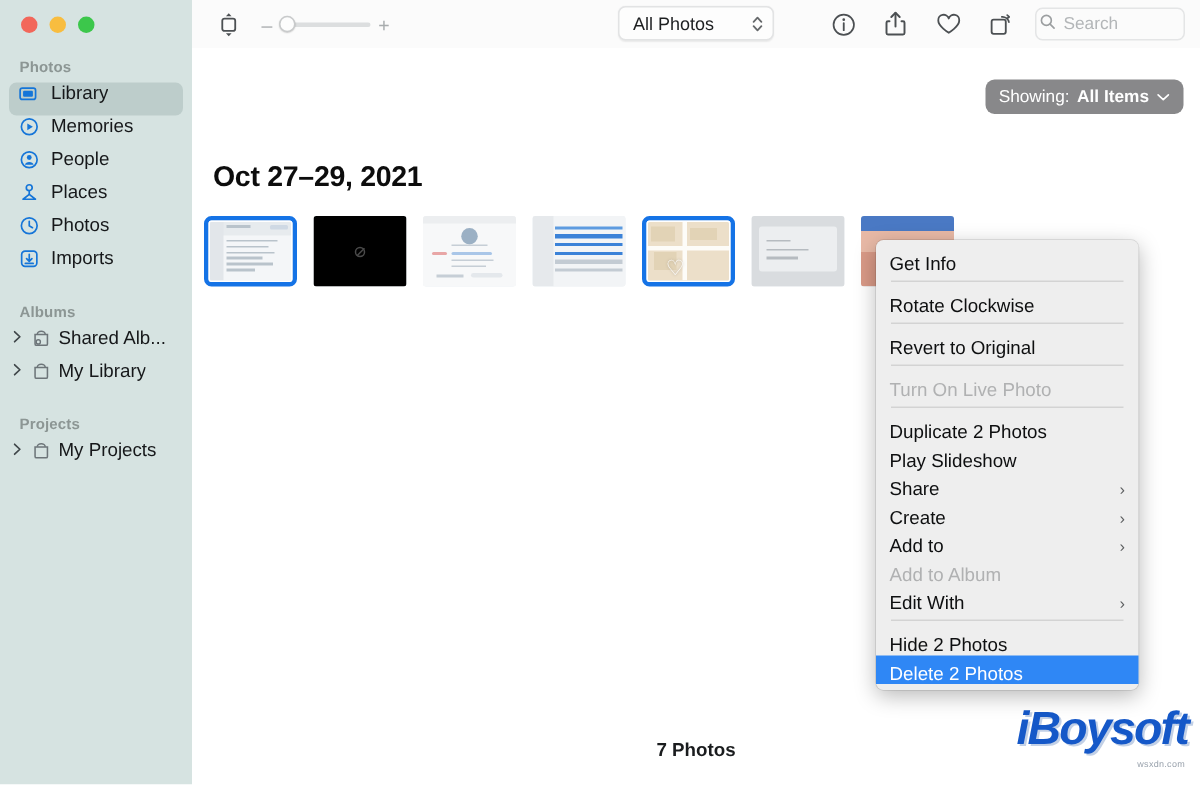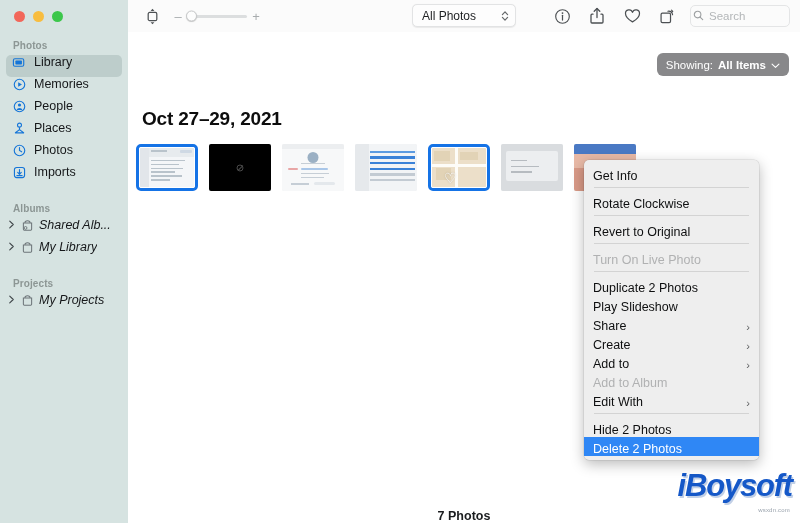--- a/index.html
+++ b/index.html
@@ -60,21 +60,21 @@
   .sb-item.active { background: #bdcdcb; }
   .sb-icon {
     width: 15px; height: 15px;
     display: flex; align-items: center; justify-content: center;
     flex: 0 0 15px;
     color: #1575d8;
   }
   .sb-icon svg { display: block; }
   .sb-label { white-space: nowrap; overflow: hidden; }
 
-  .sb-item.disclosable { padding-left: 1px; gap: 4px; font-style: italic; }
+  .sb-item.disclosable { padding-left: 1px; gap: 4px; }
   .chevron-right {
     width: 9px; height: 12px;
     flex: 0 0 9px;
     display: flex; align-items: center; justify-content: center;
     color: #40474a;
   }
   .sb-icon.grey { color: #6d7579; }
 
   
   .main {
@@ -270,21 +270,21 @@
 
   .tn-grey { background: #d9dcdf; }
   .tn-grey .win { position:absolute; left:8%; top:14%; right:8%; bottom:22%; background:#eceef0; border-radius:2px;}
   .tn-grey .ln { position:absolute; height:1.5px; background:#b6bbc0; }
 
   .tn-pink { background: #f0f2f4; }
   .tn-pink .band { position:absolute; left:0; right:0; }
 
   .status-bar {
     position: absolute;
-    left: 0; right: 0; bottom: 0;
+    left: 0; right: 0; bottom: 16px;
     text-align: center;
     font-size: 12.5px;
     font-weight: 700;
     color: #1a1c1e;
   }
 
   
   .watermark {
     position: absolute;
     right: 8px; bottom: 22px;

